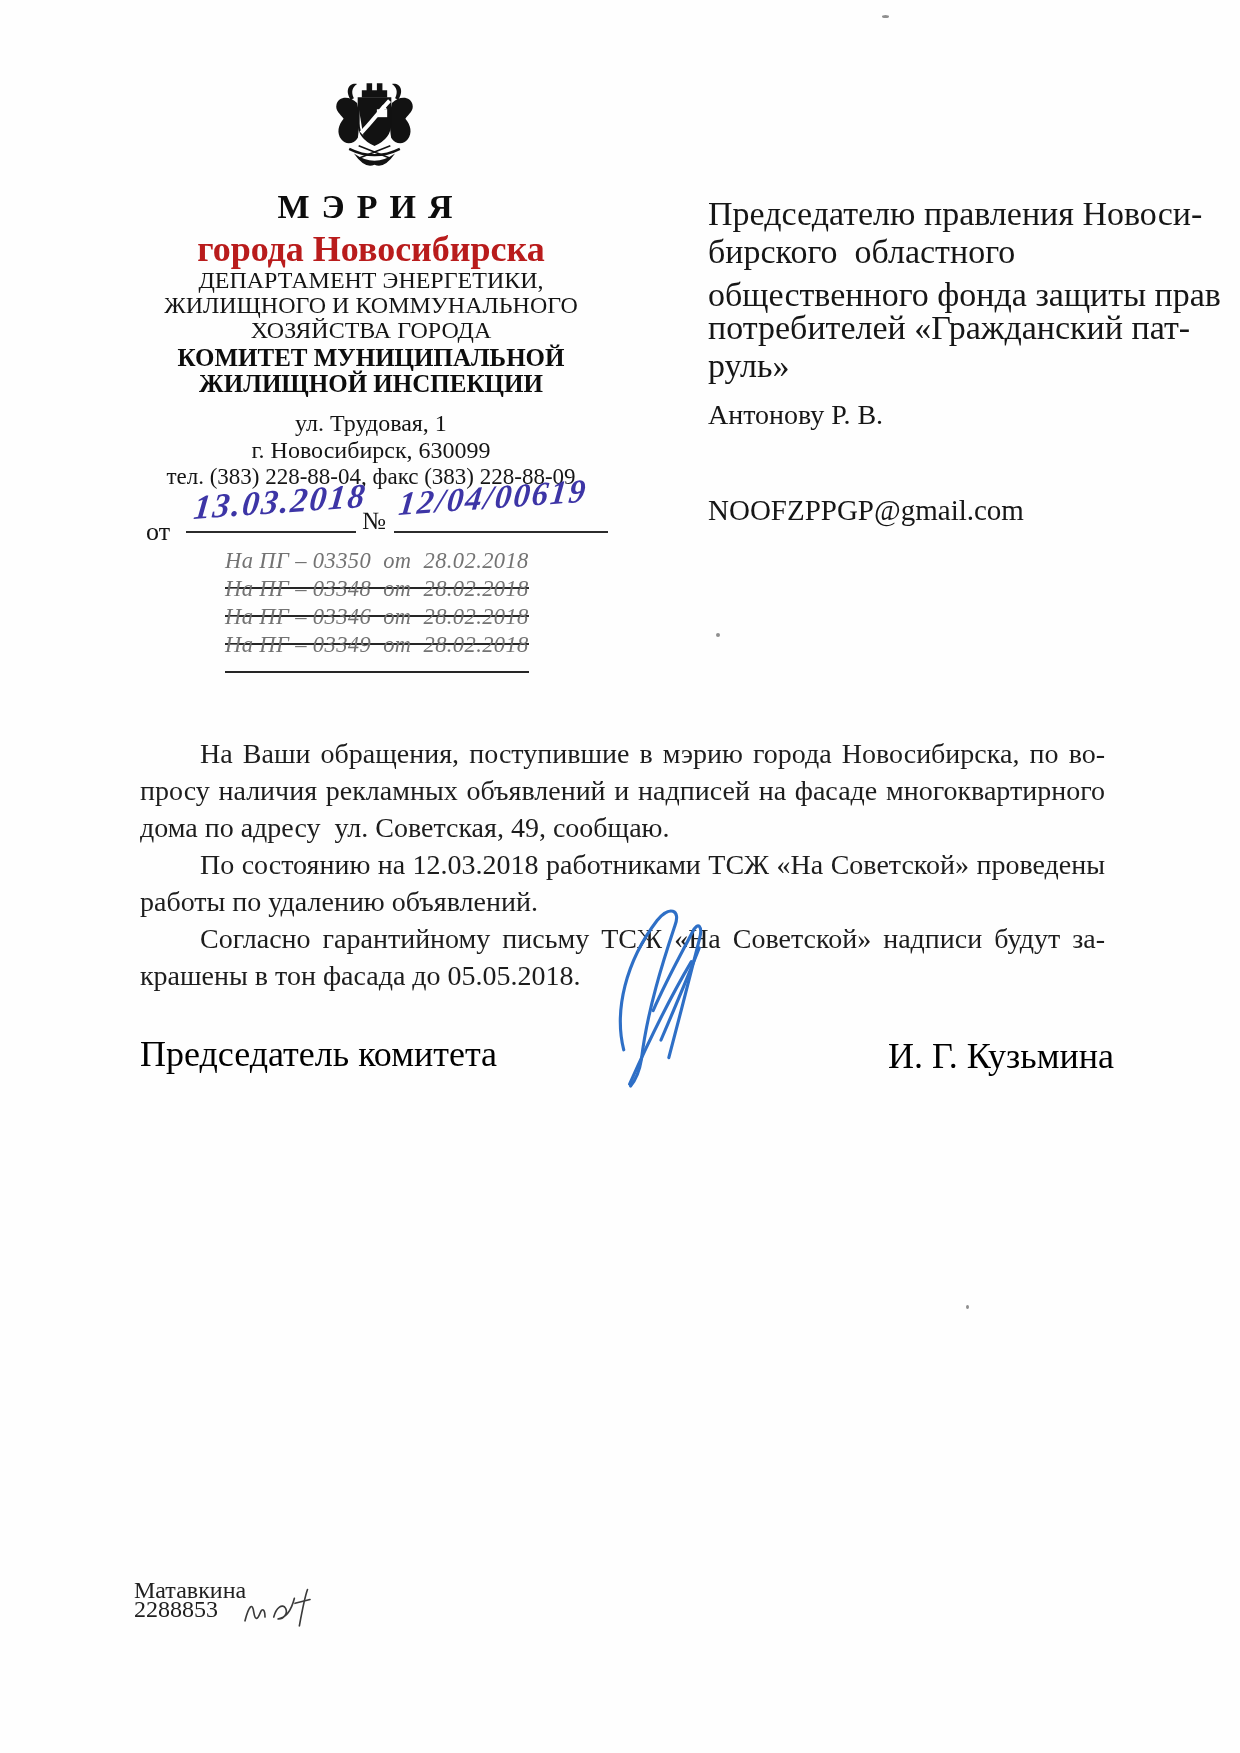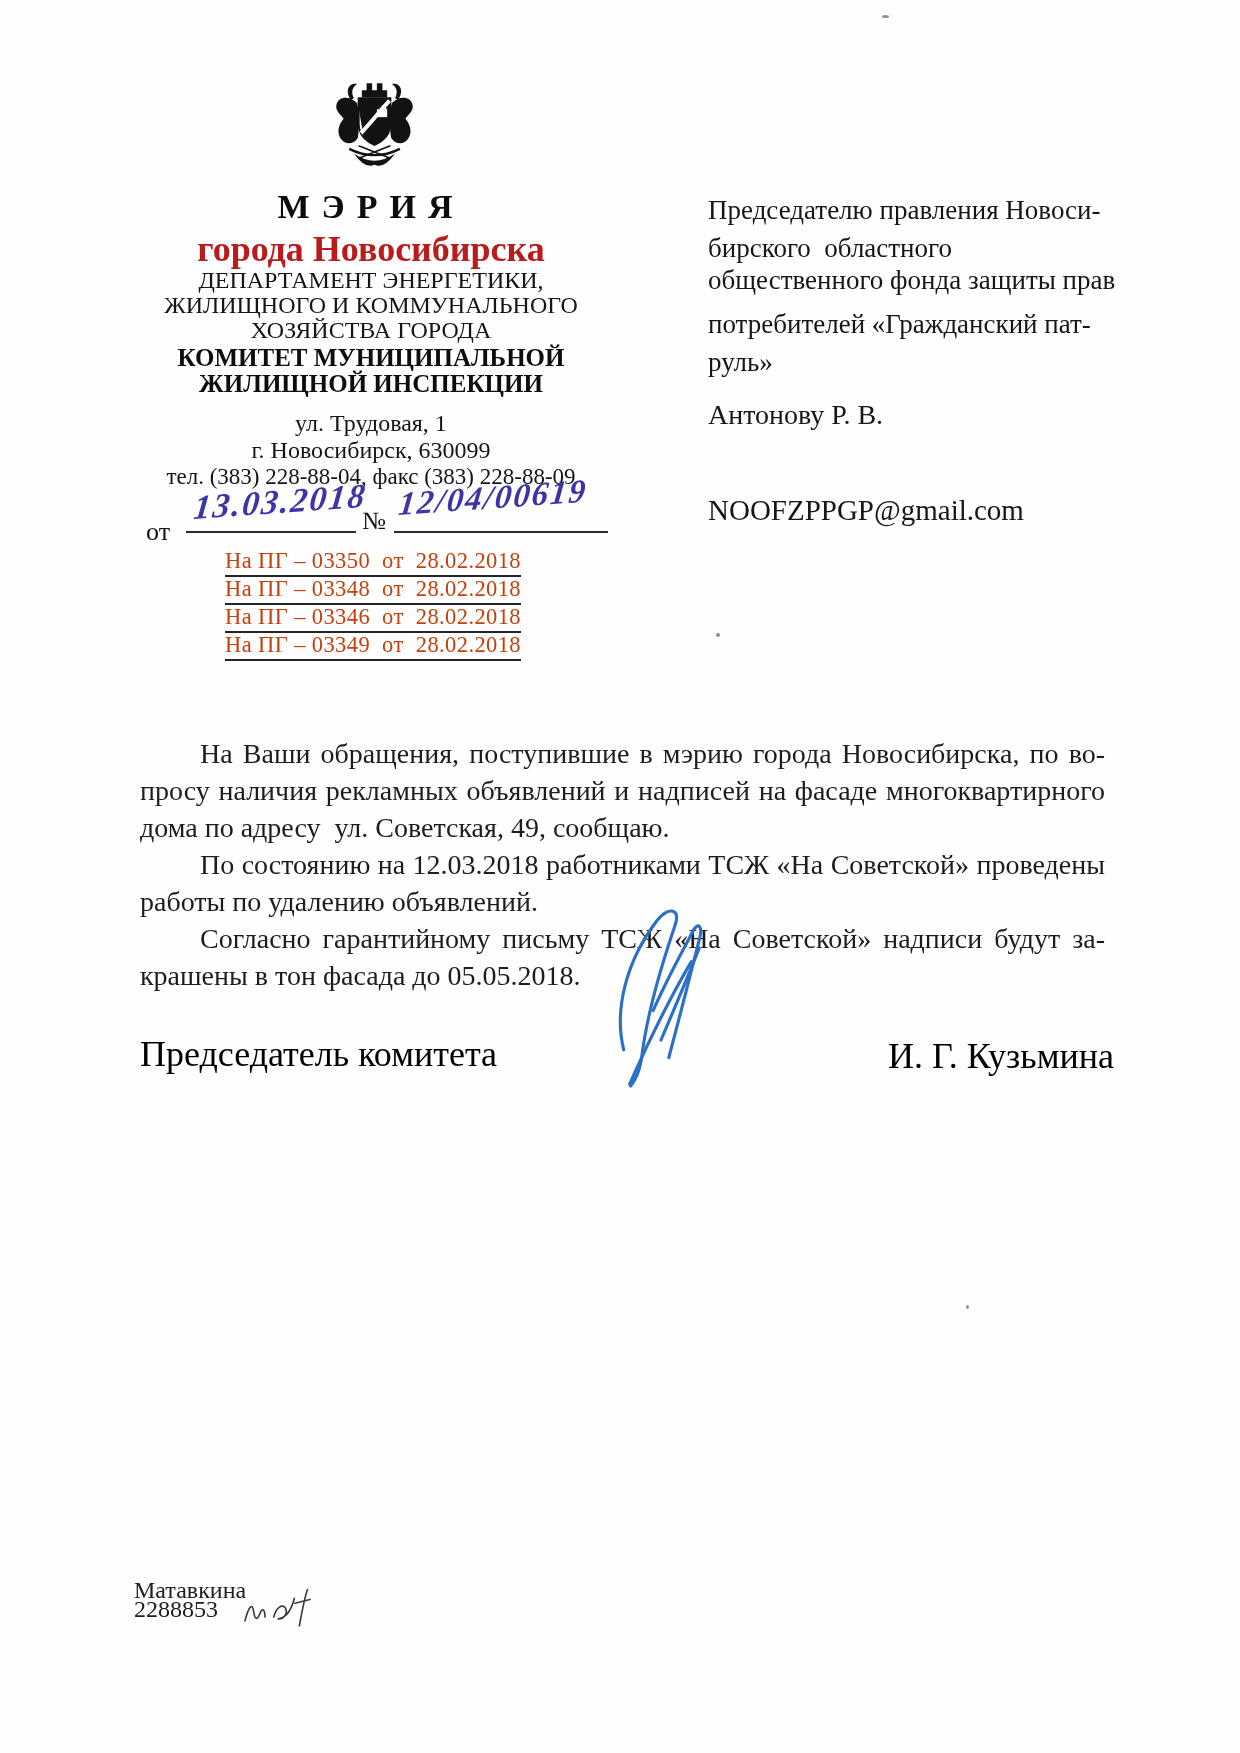--- a/index.html
+++ b/index.html
@@ -20,24 +20,24 @@
   .a1{top:410px;} .a2{top:437px;}
   .phone{top:464px;font-size:23px;color:#151515;}
   .label{font-size:26px;color:#151515;}
   .uline{border-bottom:2px solid #2b2b2b;height:0;}
   .hw{
     font-family:"Liberation Serif",serif;font-style:italic;font-weight:bold;
     color:#3d35a6;white-space:pre;letter-spacing:2px;
     transform:rotate(-4deg) skewX(-10deg);transform-origin:left bottom;
   }
   .ref{
-    font-size:22.5px;letter-spacing:.4px;white-space:pre;color:#c2410c;
-    border-bottom:2px solid #262626;padding-bottom:1px;
+    font-size:22.5px;letter-spacing:.4px;white-space:pre;color:#737373;
+    border-bottom:2px solid #262626;padding-bottom:13px;font-style:italic;
   }
-  .adr-line{font-size:27px;white-space:pre;color:#161616;}
+  .adr-line{font-size:34px;white-space:pre;color:#161616;}
   .adr-name{font-size:28px;color:#161616;}
   .adr-email{font-size:29px;color:#161616;}
   .bline{
     left:140px;width:965px;font-size:28px;white-space:nowrap;color:#1d1d1d;
   }
   .bjust{white-space:normal;text-align:justify;text-align-last:justify;}
   .bindent{padding-left:60px;width:905px;}
   .bpre{white-space:pre;}
   .sig-label{font-size:36px;color:#000000;}
   .foot{font-size:24px;color:#202020;}
@@ -89,21 +89,21 @@
   <div class="abs uline" style="left:394px;top:531px;width:214px;"></div>
   <div class="abs hw" style="left:397px;top:486px;font-size:33px;">12/04/00619</div>
 
   <div class="abs ref" style="left:225px;top:548px;">На ПГ – 03350  от  28.02.2018</div>
   <div class="abs ref" style="left:225px;top:576px;">На ПГ – 03348  от  28.02.2018</div>
   <div class="abs ref" style="left:225px;top:604px;">На ПГ – 03346  от  28.02.2018</div>
   <div class="abs ref" style="left:225px;top:632px;">На ПГ – 03349  от  28.02.2018</div>
 
   <div class="abs adr-line" style="left:708px;top:195px;">Председателю правления Новоси-</div>
   <div class="abs adr-line" style="left:708px;top:233px;">бирского  областного</div>
-  <div class="abs adr-line" style="left:708px;top:265px;">общественного фонда защиты прав</div>
+  <div class="abs adr-line" style="left:708px;top:276px;">общественного фонда защиты прав</div>
   <div class="abs adr-line" style="left:708px;top:309px;">потребителей «Гражданский пат-</div>
   <div class="abs adr-line" style="left:708px;top:347px;">руль»</div>
   <div class="abs adr-name" style="left:708px;top:399px;">Антонову Р. В.</div>
   <div class="abs adr-email" style="left:708px;top:494px;">NOOFZPPGP@gmail.com</div>
 
   <div class="abs bline bjust bindent" style="top:738px;">На Ваши обращения, поступившие в мэрию города Новосибирска, по во-</div>
   <div class="abs bline bjust" style="top:775px;">просу наличия рекламных объявлений и надписей на фасаде многоквартирного</div>
   <div class="abs bline bpre" style="top:812px;">дома по адресу  ул. Советская, 49, сообщаю.</div>
   <div class="abs bline bjust bindent" style="top:849px;">По состоянию на 12.03.2018 работниками ТСЖ «На Советской» проведены</div>
   <div class="abs bline bpre" style="top:886px;">работы по удалению объявлений.</div>

